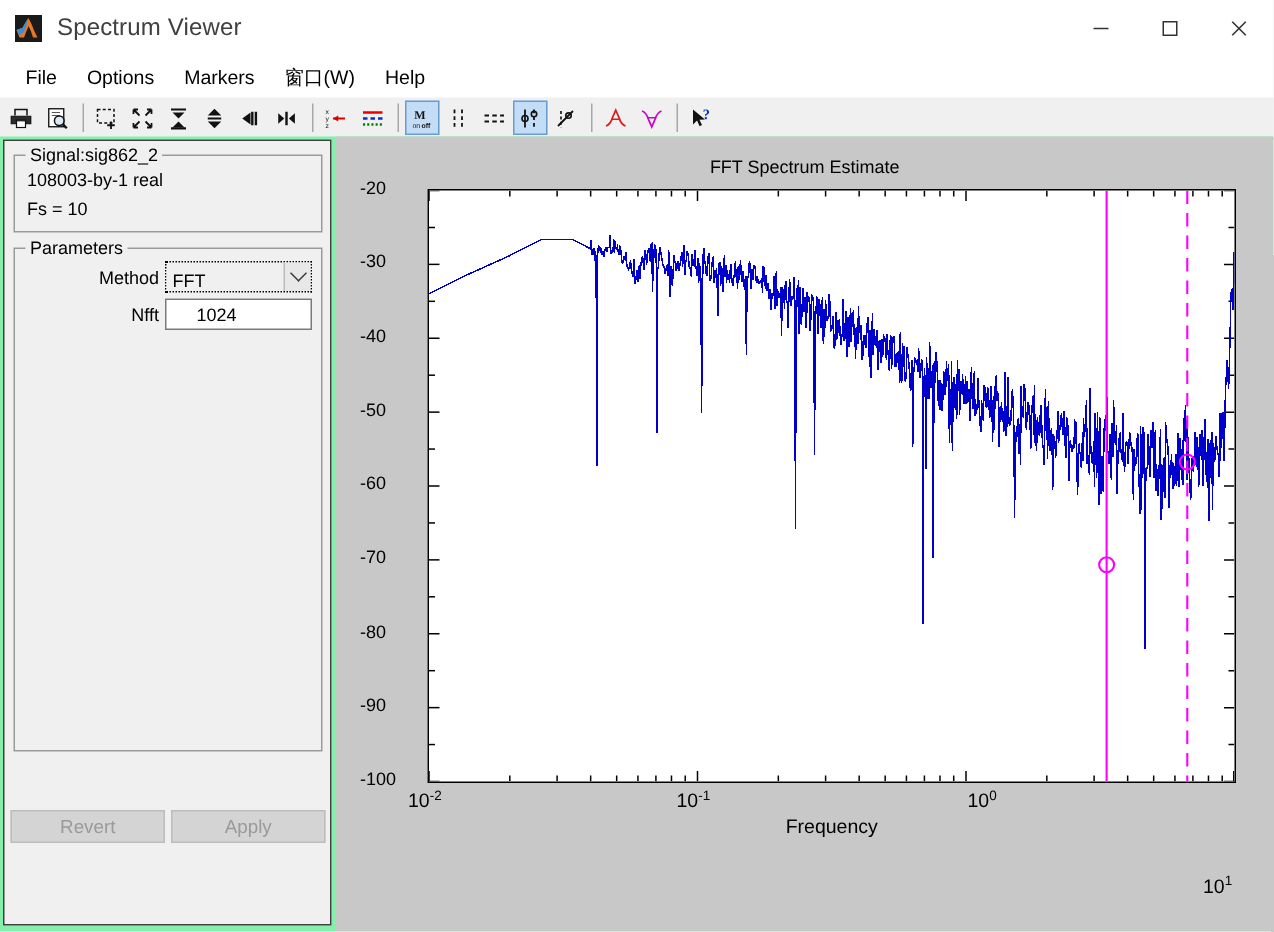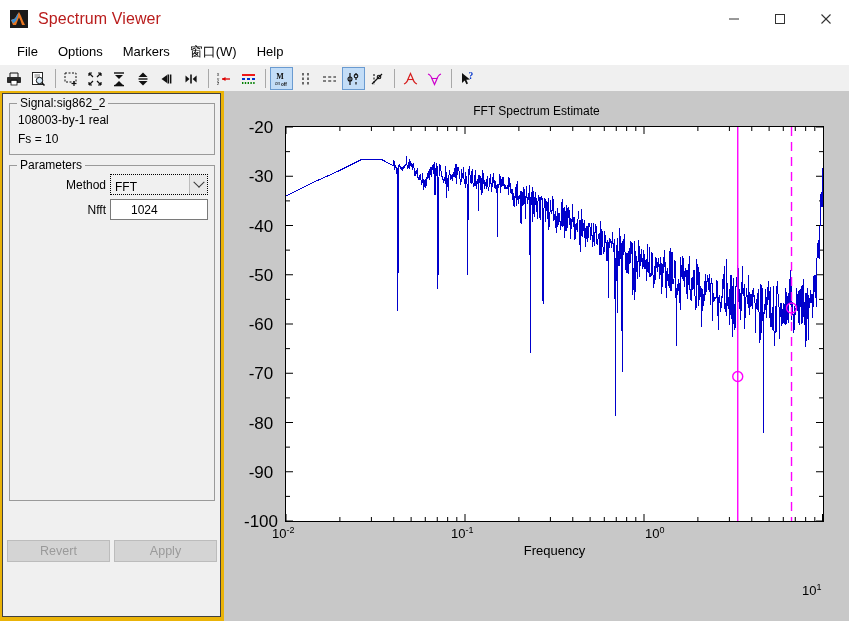--- a/index.html
+++ b/index.html
@@ -24,21 +24,21 @@
     border-bottom: 1px solid #ffffff;
   }
   #app-icon {
     width: 18px; height: 18px;
     margin-left: 10px; margin-right: 10px;
     position: relative;
     flex: 0 0 auto;
   }
   #app-title {
     font-size: 16px;
-    color: #b91c1c;
+    color: #404040;
     letter-spacing: 0.1px;
   }
   .wbtns { position: absolute; right: 0; top: 0; height: 38px; display: flex; }
   .wbtn {
     width: 46px; height: 38px;
     display: flex; align-items: center; justify-content: center;
     color: #333;
   }
 
   
@@ -82,21 +82,21 @@
     width: 1px; height: 19px;
     background: #a8a8a8;
     margin: 0 4px;
   }
 
   
   #body-area {
     position: absolute;
     left: 0; top: 91px;
     width: 849px; height: 530px;
-    background: #eab308;
+    background: #86efac;
   }
 
   
   #left-panel {
     position: absolute;
     left: 2px; top: 2px;
     width: 219px; height: 524px;
     background: #f0f0f0;
     border: 1px solid #404040;
     box-sizing: border-box;
@@ -199,22 +199,22 @@
     left: 61px; top: 35px;
     width: 539px; height: 396px;
     background: #ffffff;
     border: 1px solid #000;
     box-sizing: border-box;
     overflow: hidden;
   }
   #axes-svg { position: absolute; left: 0; top: 0; }
   .ytick-lbl {
     position: absolute;
-    font-size: 17px; color: #000;
-    text-align: center;
+    font-size: 12px; color: #000;
+    text-align: left;
     width: 42px;
     right: 0;
   }
   #ylabels { position: absolute; left: 12px; top: 35px; width: 46px; height: 396px; }
   #xlabels { position: absolute; left: 61px; top: 432px; width: 539px; height: 24px; }
   .xtick-lbl {
     position: absolute;
     font-size: 13px; color: #000;
     white-space: nowrap;
   }

